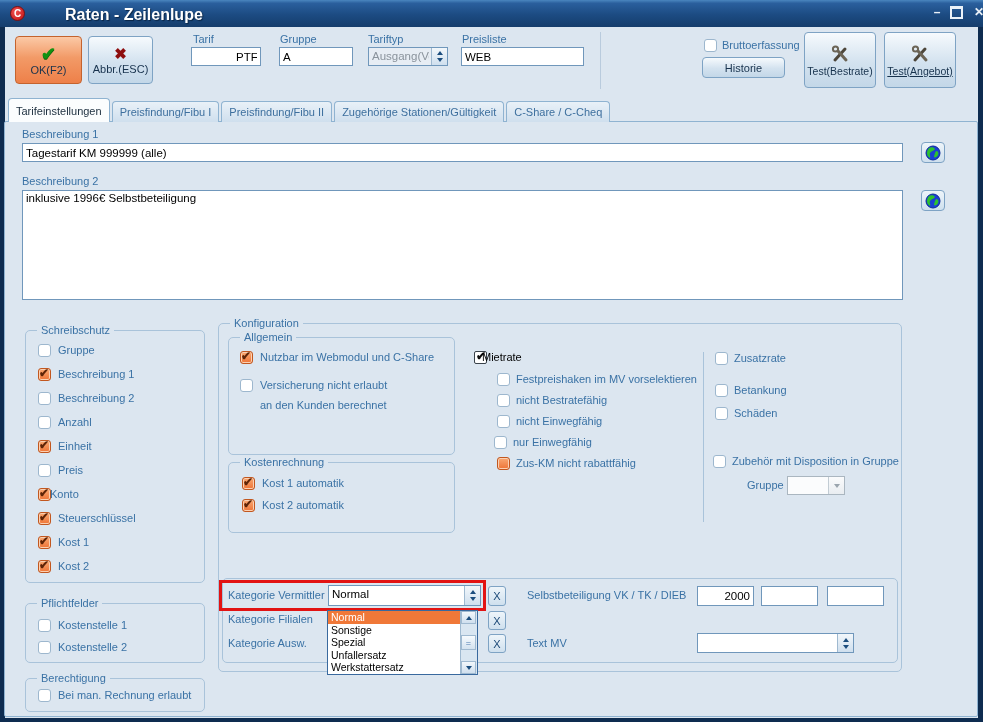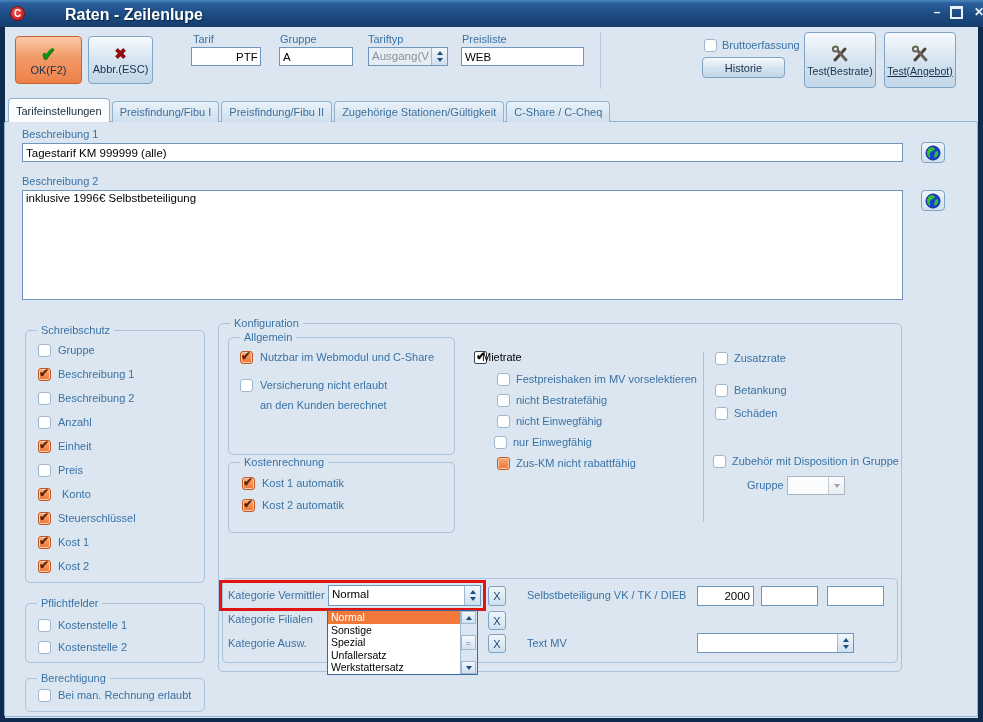--- a/index.html
+++ b/index.html
@@ -175,21 +175,21 @@
   <div class="lbl" style="left:58px;top:368px;">Beschreibung 1</div>
   <span class="cb" style="left:38px;top:392px;"></span>
   <div class="lbl" style="left:58px;top:392px;">Beschreibung 2</div>
   <span class="cb" style="left:38px;top:416px;"></span>
   <div class="lbl" style="left:58px;top:416px;">Anzahl</div>
   <span class="cb on" style="left:38px;top:440px;"></span>
   <div class="lbl" style="left:58px;top:440px;">Einheit</div>
   <span class="cb" style="left:38px;top:464px;"></span>
   <div class="lbl" style="left:58px;top:464px;">Preis</div>
   <span class="cb on" style="left:38px;top:488px;"></span>
-  <div class="lbl" style="left:62px;top:488px;">Konto</div>
+  <div class="lbl" style="left:50px;top:488px;">Konto</div>
   <span class="cb on" style="left:38px;top:512px;"></span>
   <div class="lbl" style="left:58px;top:512px;">Steuerschlüssel</div>
   <span class="cb on" style="left:38px;top:536px;"></span>
   <div class="lbl" style="left:58px;top:536px;">Kost 1</div>
   <span class="cb on" style="left:38px;top:560px;"></span>
   <div class="lbl" style="left:58px;top:560px;">Kost 2</div>
 
   <div class="grp" style="left:218px;top:323px;width:684px;height:349px;">
     <span class="glab">Konfiguration</span>
   </div>

